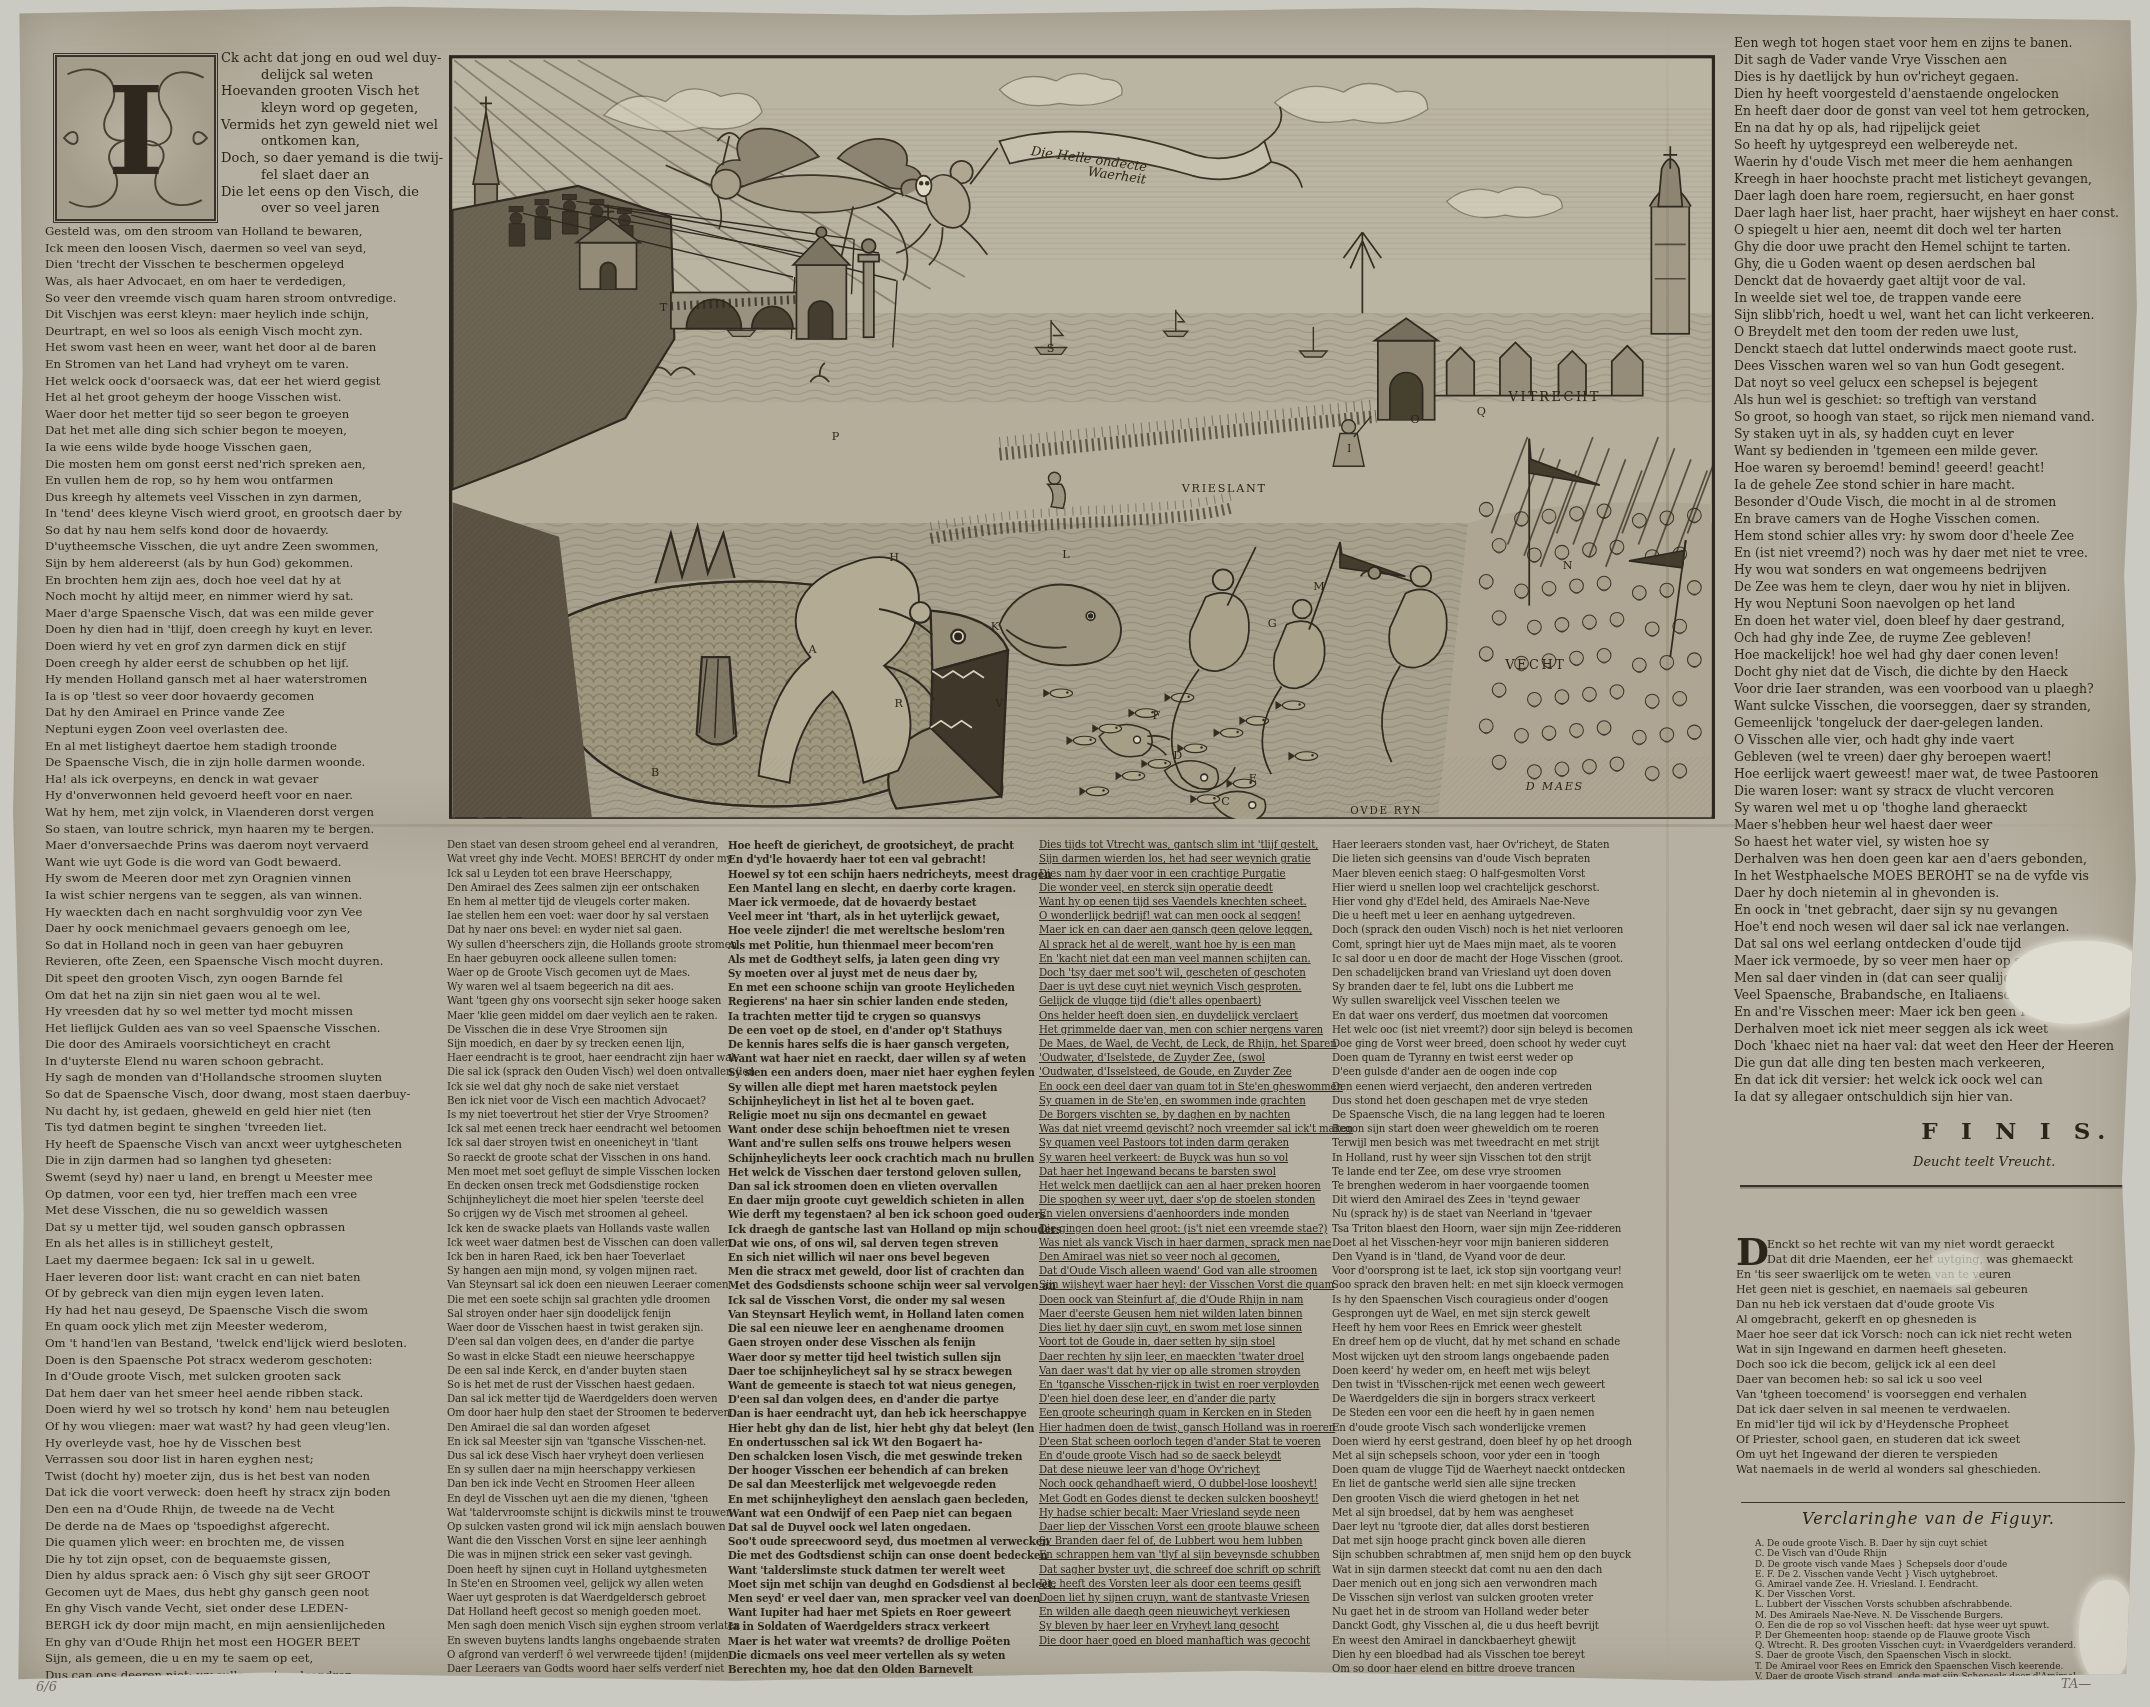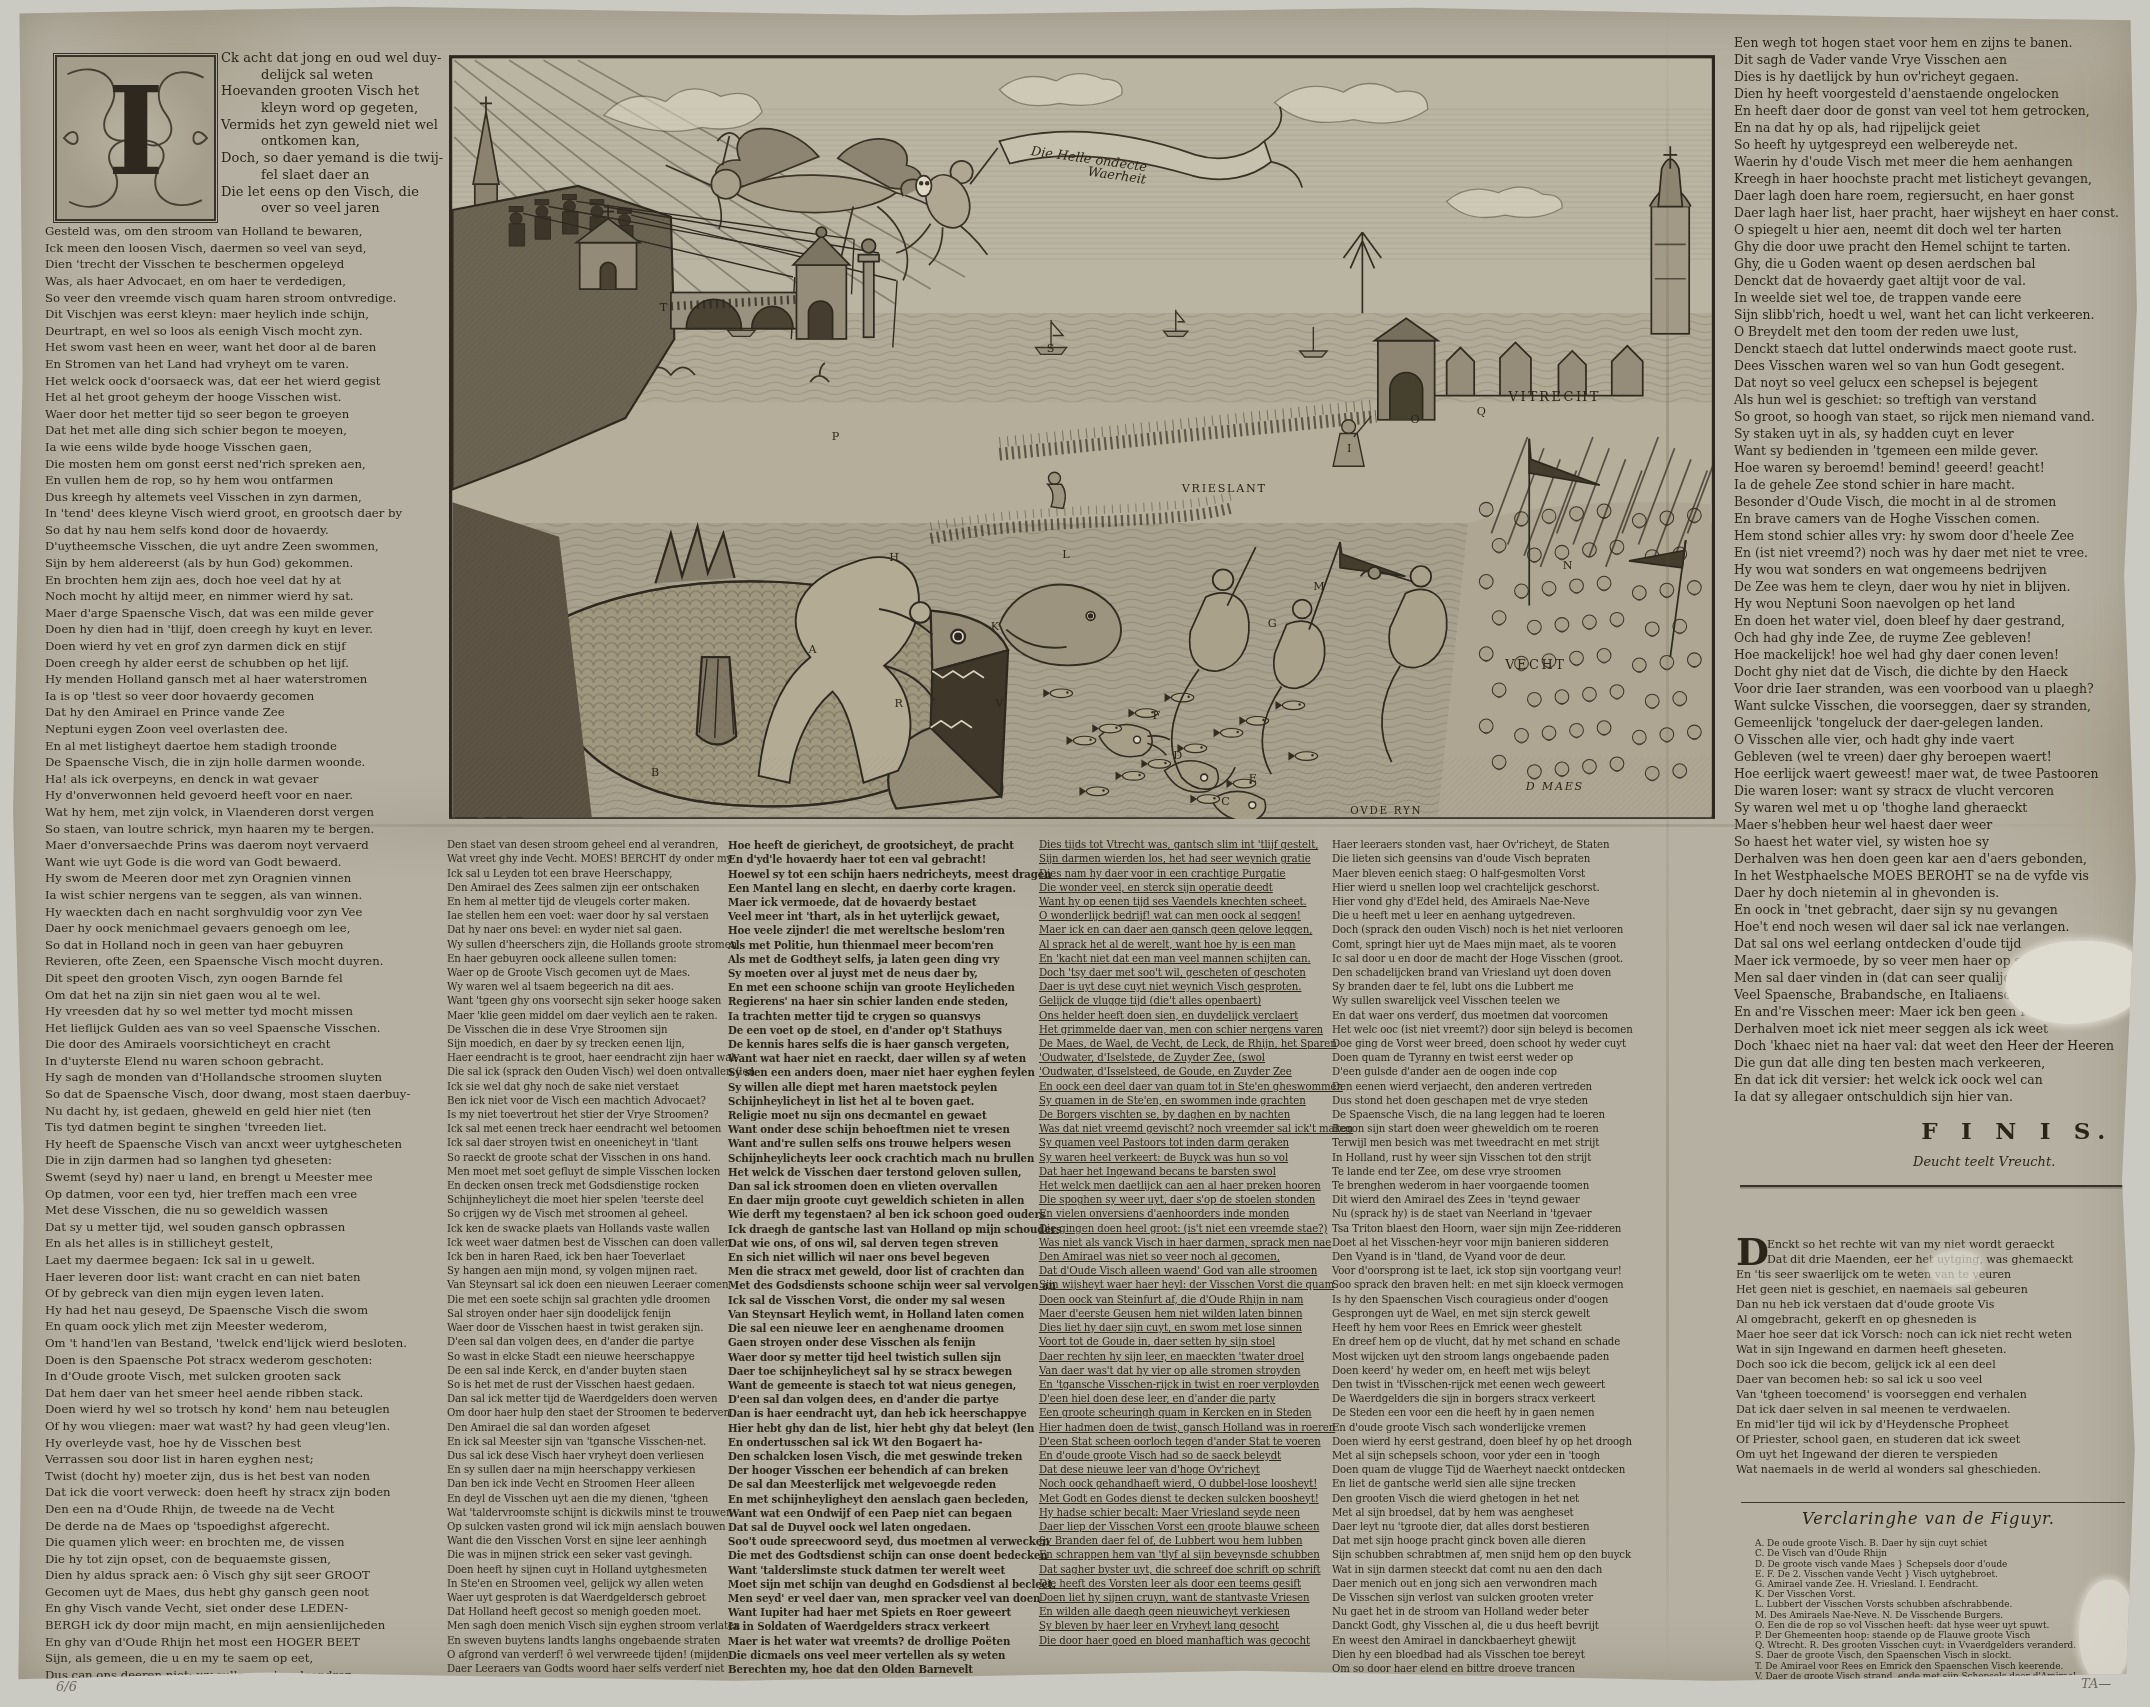--- a/index.html
+++ b/index.html
@@ -73,21 +73,21 @@
   .legend{position:absolute;left:1743px;top:1533px;width:387px;}
   .legend .line{font-size:8.9px;line-height:10.2px;}
   .legend .line:last-child{padding-left:52px;}
   
   .patch{position:absolute;background:#dedbd0;border-radius:50% 40% 55% 45%;
     box-shadow:0 0 6.9px 3.4px rgba(222,219,208,.8);}
   .fold-v{position:absolute;top:6.9px;bottom:6.9px;width:2.6px;
     background:linear-gradient(to bottom, rgba(85,72,50,.0), rgba(85,72,50,.22), rgba(85,72,50,.08), rgba(85,72,50,.25), rgba(85,72,50,.0));}
   .crease-h{position:absolute;left:17px;right:17px;height:2.6px;
     background:linear-gradient(to right, rgba(85,72,50,.0), rgba(85,72,50,.18), rgba(85,72,50,.05), rgba(85,72,50,.2), rgba(85,72,50,.0));}
-  .handnote{position:absolute;color:#6d675c;font-style:italic;font-size:13px;margin-left:20px;}
+  .handnote{position:absolute;color:#6d675c;font-style:italic;font-size:13px;}
 </style>
 </head>
 <body>
 
 <div class="sheet">
 
   <div class="col-left">
     <div class="initial-box">
       <svg width="157" height="162" viewBox="0 0 182 188">
         <g stroke="#352e23" fill="none" stroke-width="2.2" opacity=".85">

